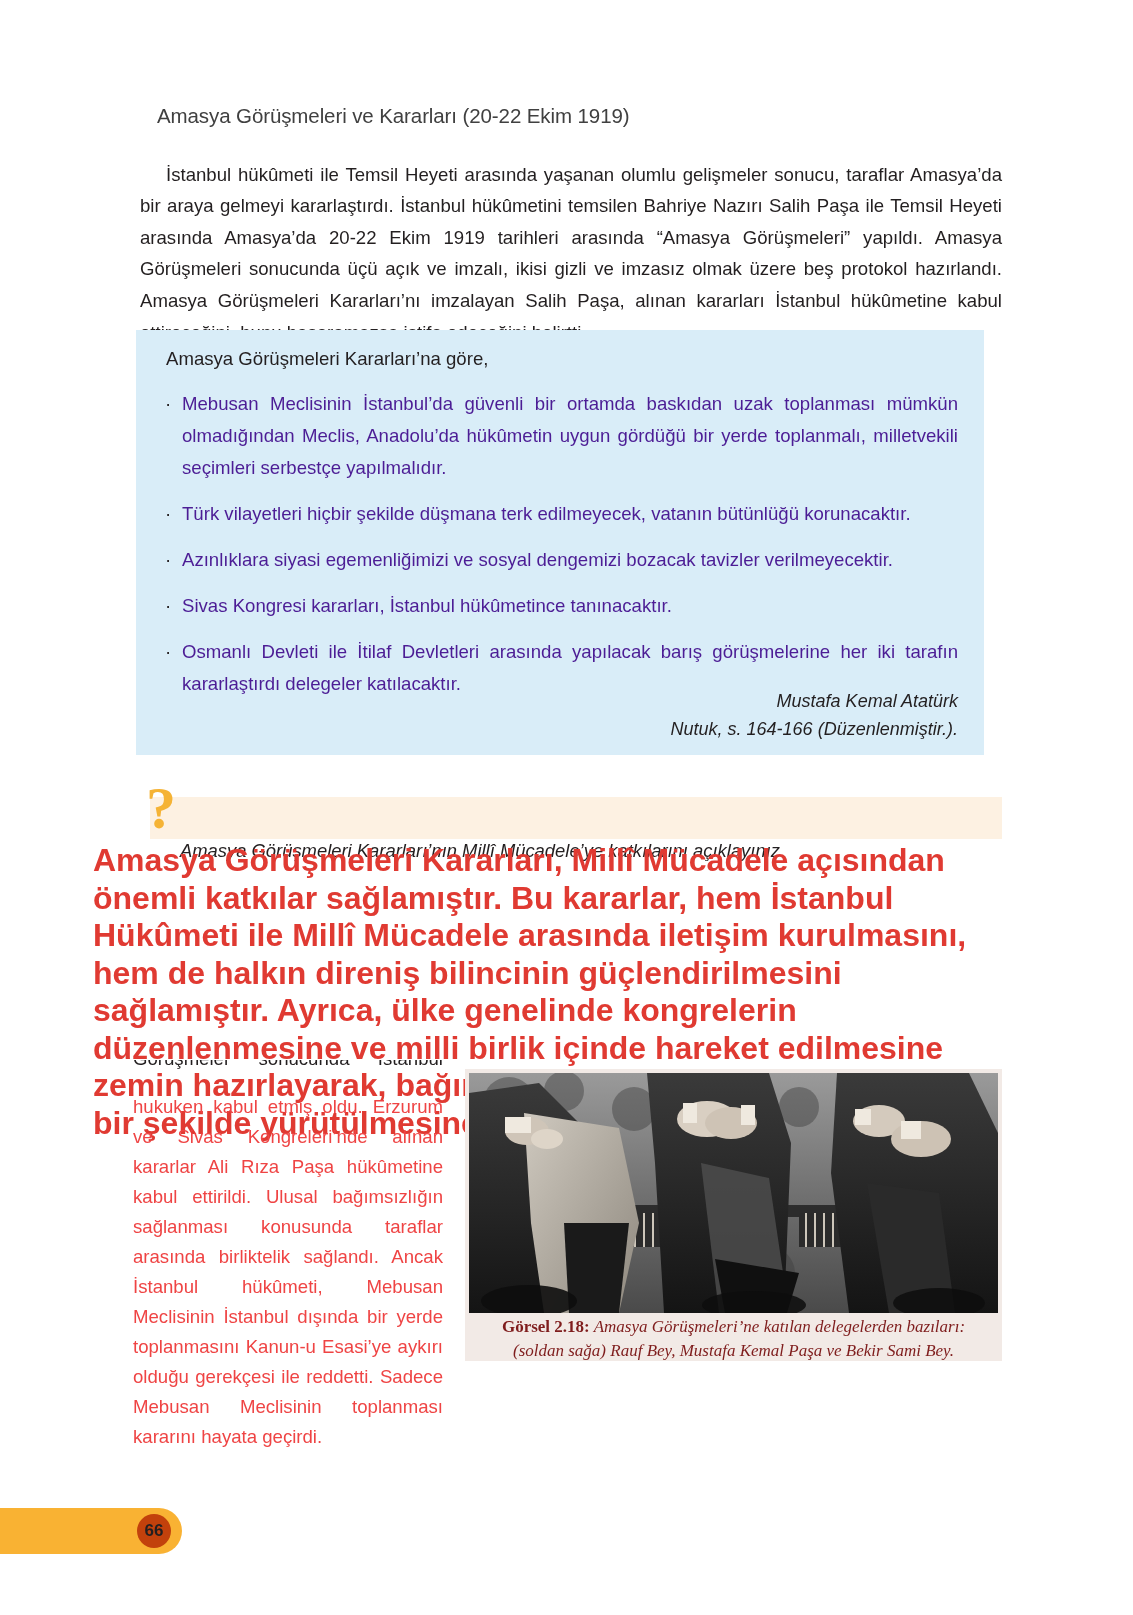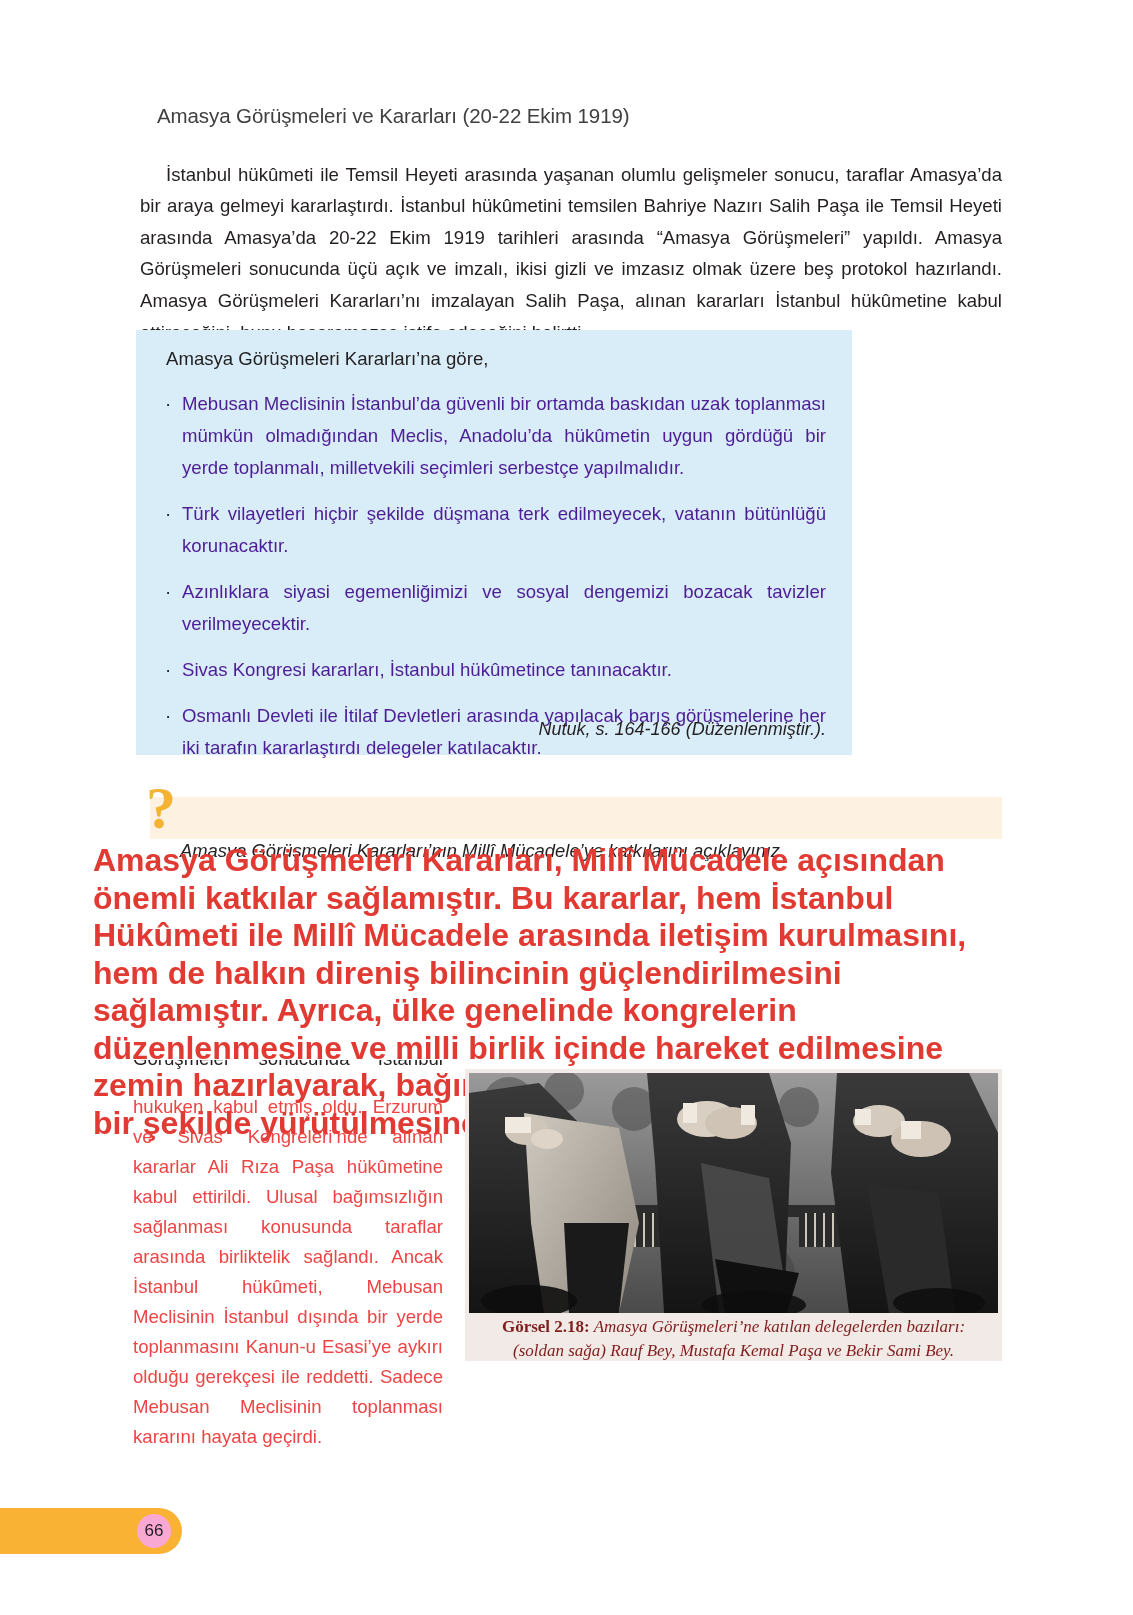--- a/index.html
+++ b/index.html
@@ -45,21 +45,21 @@
     text-indent: 26px;
     color: #231f20;
     hyphens: manual;
   }
 
   
   .blue-box {
     position: absolute;
     left: 136px;
     top: 330px;
-    width: 716px;
+    width: 848px;
     height: 425px;
     background: #d9edf8;
   }
   .blue-box-intro {
     position: absolute;
     left: 30px;
     top: 14px;
     font-size: 18.6px;
     line-height: 30px;
     color: #231f20;
@@ -224,25 +224,26 @@
     background: #f9b233;
     border-radius: 23px;
   }
   .page-number {
     position: absolute;
     left: 137px;
     top: 1514px;
     width: 34px;
     height: 34px;
     border-radius: 50%;
-    background: #f9a8d4;
+    background: #c2410c;
     color: #231f20;
     font-size: 17px;
     line-height: 34px;
     text-align: center;
+    font-weight: bold;
   }
 </style>
 </head>
 <body>
 
 <div class="page">
 
   <div class="section-heading">Amasya Görüşmeleri ve Kararları (20-22 Ekim 1919)</div>
 
   <p class="intro">İstanbul hükûmeti ile Temsil Heyeti arasında yaşanan olumlu gelişmeler sonucu, taraflar Amasya’da bir araya gelmeyi kararlaştırdı. İstanbul hükûmetini temsilen Bahriye Nazırı Salih Paşa ile Temsil Heyeti arasında Amasya’da 20-22 Ekim 1919 tarihleri arasında “Amasya Görüşmeleri” yapıldı. Amasya Görüşmeleri sonucunda üçü açık ve imzalı, ikisi gizli ve imzasız olmak üzere beş protokol hazırlandı. Amasya Görüşmeleri Kararları’nı imzalayan Salih Paşa, alınan kararları İstanbul hükûmetine kabul ettireceğini, bunu başaramazsa istifa edeceğini belirtti.</p>
@@ -273,20 +274,21 @@
       </div>
 
       <div class="decision-item last">
         <span class="decision-bullet">·</span>
         <span class="decision-text">Osmanlı Devleti ile İtilaf Devletleri arasında yapılacak barış görüşmelerine her iki tarafın kararlaştırdı delegeler katılacaktır.</span>
       </div>
 
     </div>
 
     <div class="source-block">
+      <div>Mustafa Kemal Atatürk</div>
       <div>Nutuk, s. 164-166 (Düzenlenmiştir.).</div>
     </div>
   </div>
 
   <div class="question-box"></div>
   <div class="question-mark">?</div>
   <div class="question-text">Amasya Görüşmeleri Kararları’nın Millî Mücadele’ye katkılarını açıklayınız.</div>
 
   <div class="answer">Amasya Görüşmeleri Kararları, Millî Mücadele açısından önemli katkılar sağlamıştır. Bu kararlar, hem İstanbul Hükûmeti ile Millî Mücadele arasında iletişim kurulmasını, hem de halkın direniş bilincinin güçlendirilmesini sağlamıştır. Ayrıca, ülke genelinde kongrelerin düzenlenmesine ve milli birlik içinde hareket edilmesine zemin hazırlayarak, bağımsızlık hedefinin planlı ve örgütlü bir şekilde yürütülmesine katkıda bulunmuştur.</div>
 

